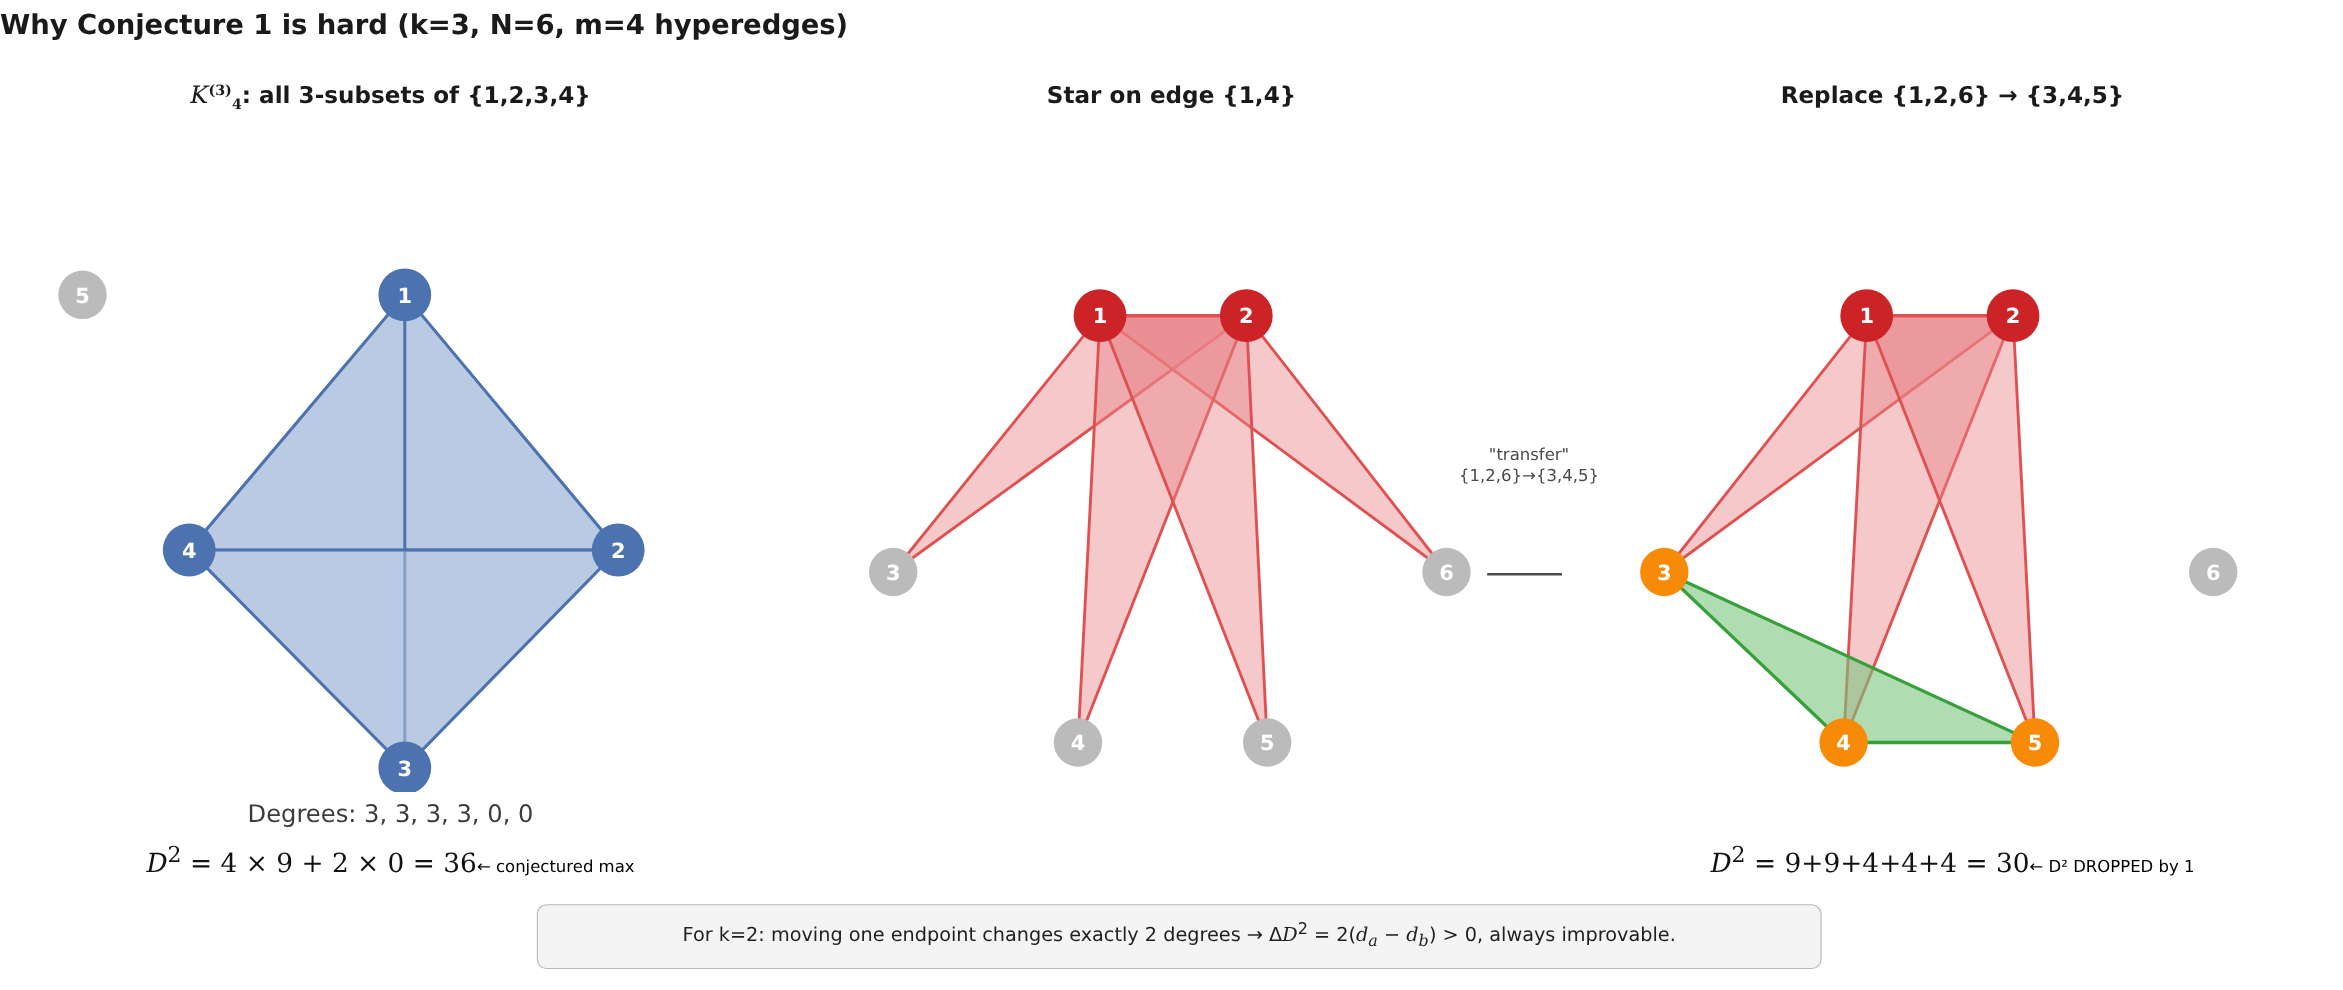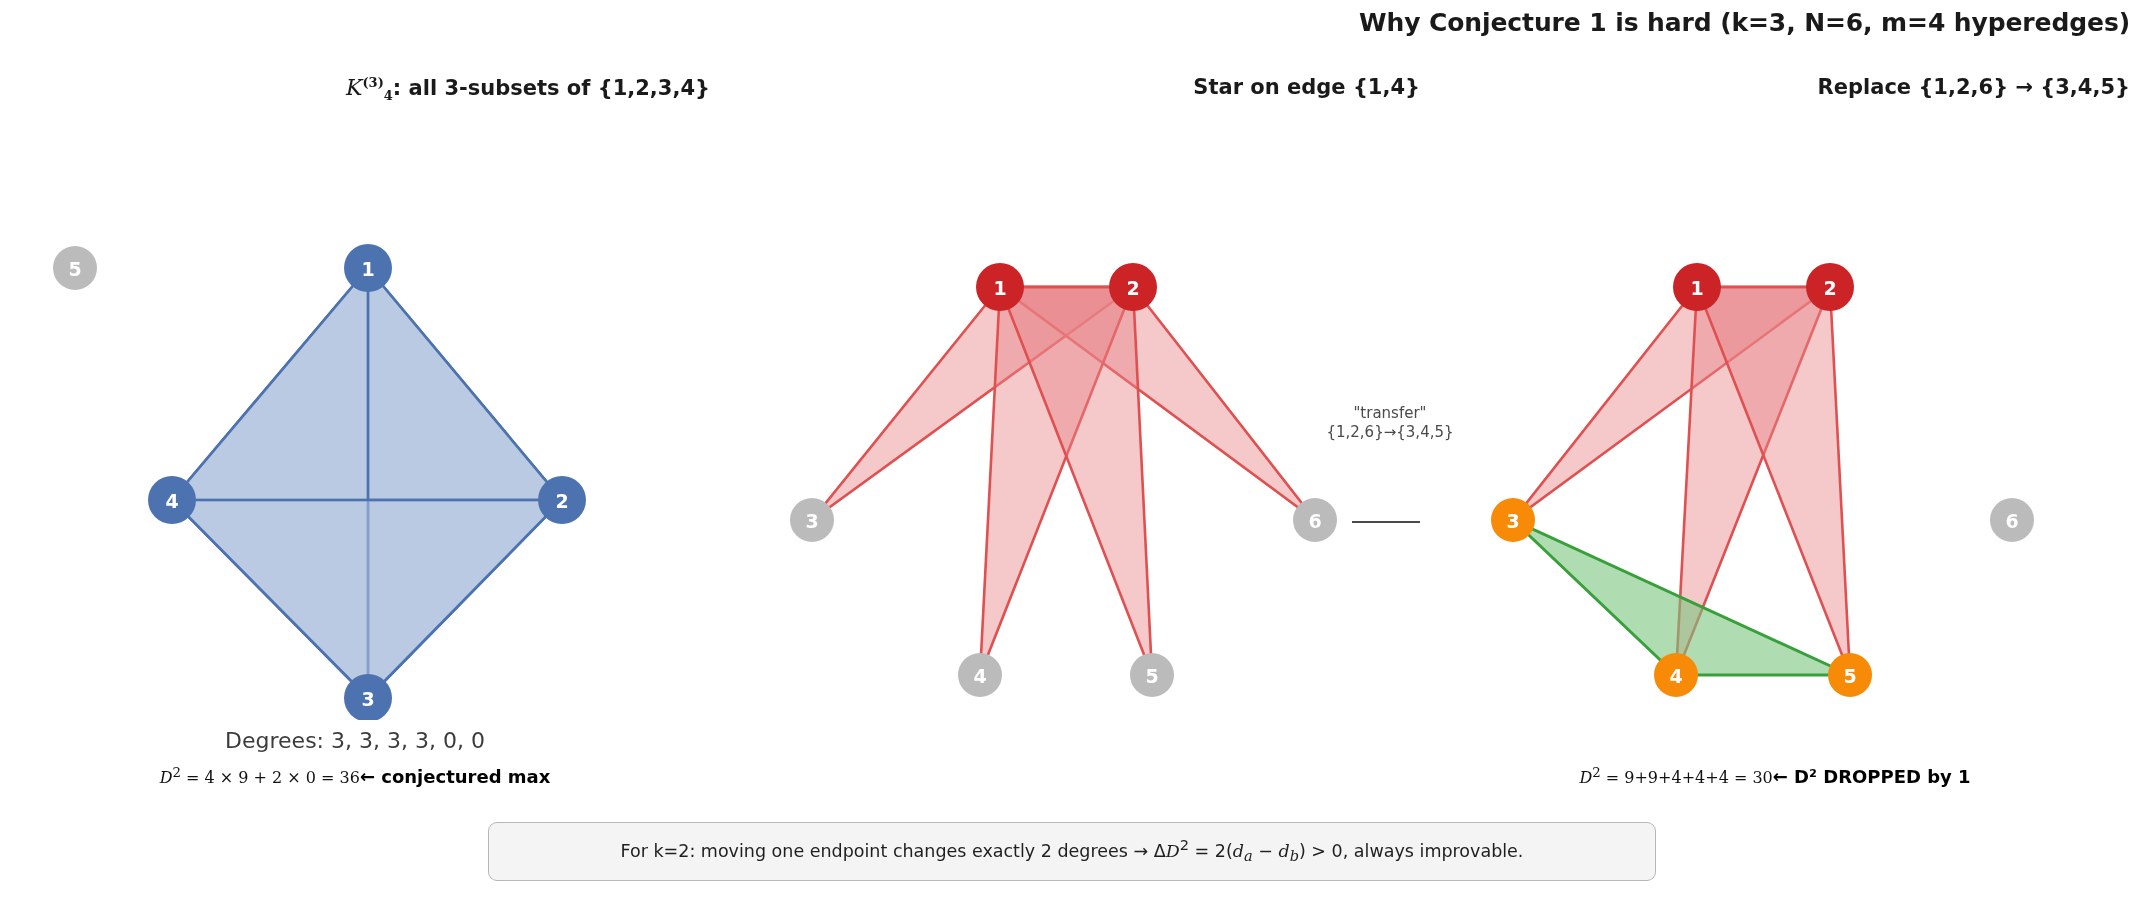--- a/index.html
+++ b/index.html
@@ -17,37 +17,37 @@
   }
   #root {
     position: absolute;
     inset: 0;
   }
   .figure-title {
     position: absolute;
     top: 8px;
     left: 0;
     width: 2130px;
-    text-align: right;
+    text-align: left;
     font-size: 25px;
     font-weight: bold;
     color: #1a1a1a;
     letter-spacing: -0.1px;
   }
   .panel {
     position: absolute;
     top: 50px;
     height: 760px;
   }
   .panel-title {
     position: absolute;
     top: 25px;
     left: 0;
     width: 100%;
-    text-align: right;
+    text-align: center;
     font-size: 21px;
     font-weight: bold;
     color: #1a1a1a;
   }
   .panel-title .mathvar {
     font-style: italic;
     font-weight: normal;
     font-family: "DejaVu Serif", "Liberation Serif", serif;
     font-size: 22px;
   }
@@ -91,28 +91,28 @@
     width: 100%;
     top: 715px;
     text-align: center;
     font-size: 18px;
     color: #111111;
     white-space: nowrap;
   }
   .formula-math {
     font-family: "DejaVu Serif", "Liberation Serif", serif;
     font-style: italic;
-    font-size: 16px;
+    font-size: 24px;
   }
   .formula-math .plain {
     font-style: normal;
   }
   .formula-note {
-    font-weight: bold;
-    font-size: 18px;
+    font-weight: normal;
+    font-size: 15px;
     color: #000000;
     margin-left: 0;
   }
   .transfer-label {
     position: absolute;
     font-size: 15px;
     color: #4a4a4a;
     text-align: center;
     line-height: 1.25;
     white-space: nowrap;

